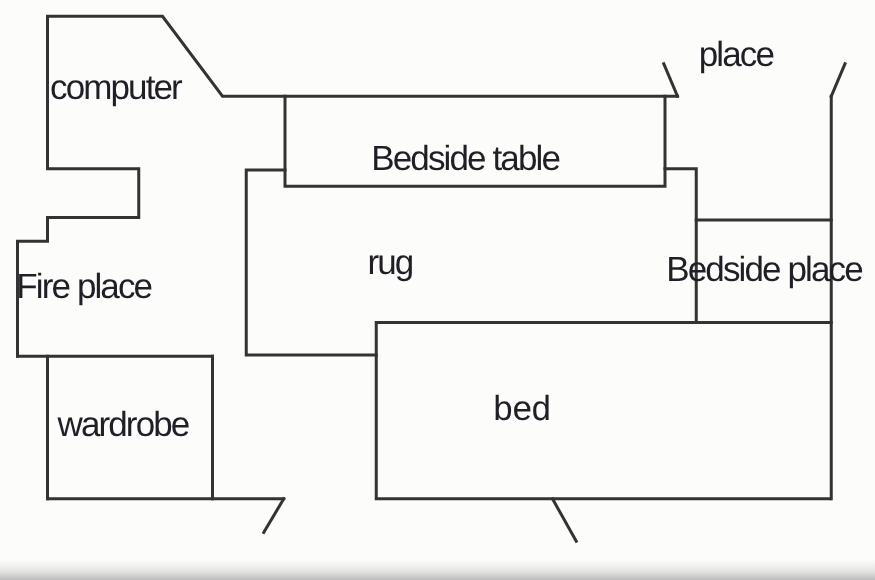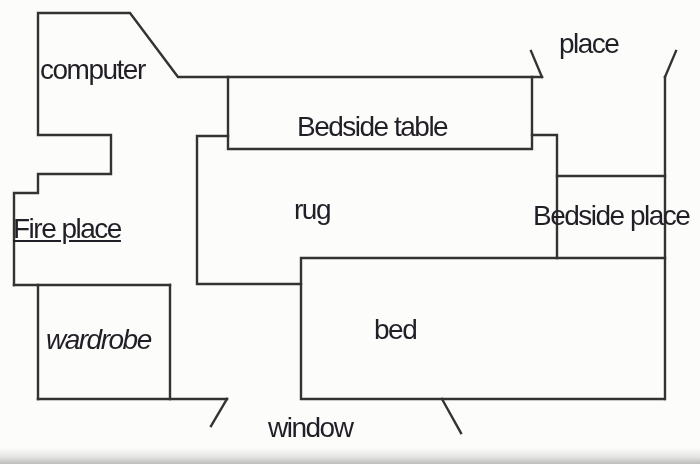--- a/index.html
+++ b/index.html
@@ -27,24 +27,24 @@
     font-size: 28px;
     letter-spacing: -1.5px;
     line-height: 1.1;
     color: #221e26;
     white-space: nowrap;
   }
   .label-computer      { left: 40px;  top: 55px;  }
   .label-door          { left: 559px; top: 29px;  }
   .label-dressing      { left: 297px; top: 112px; }
   .label-rug           { left: 294px; top: 195px; }
-  .label-fireplace     { left: 13px;  top: 214px; text-decoration: underline; }
+  .label-fireplace     { left: 13px;  top: 214px; }
   .label-bedside       { left: 533px; top: 201px; }
-  .label-wardrobe      { left: 46px;  top: 325px; font-style: italic; }
-  .label-bed           { left: 374px; top: 315px; }
+  .label-wardrobe      { left: 46px;  top: 325px; }
+  .label-bed           { left: 394px; top: 315px; font-family: Liberation Mono, monospace; }
   .label-window        { left: 268px; top: 413px; }
   .bottom-shade {
     position: absolute;
     left: 0;
     bottom: 0;
     width: 100%;
     height: 16px;
     background: linear-gradient(to bottom,
       rgba(190,190,190,0) 0%,
       rgba(185,185,185,0.35) 55%,
@@ -89,16 +89,15 @@
   </svg>
 
   <div class="label label-computer">computer</div>
   <div class="label label-door">place</div>
   <div class="label label-dressing">Bedside table</div>
   <div class="label label-rug">rug</div>
   <div class="label label-fireplace">Fire place</div>
   <div class="label label-bedside">Bedside place</div>
   <div class="label label-wardrobe">wardrobe</div>
   <div class="label label-bed">bed</div>
-  <div class="label label-window">window</div>
 
   <div class="bottom-shade"></div>
 </div>
 
 </body></html>

